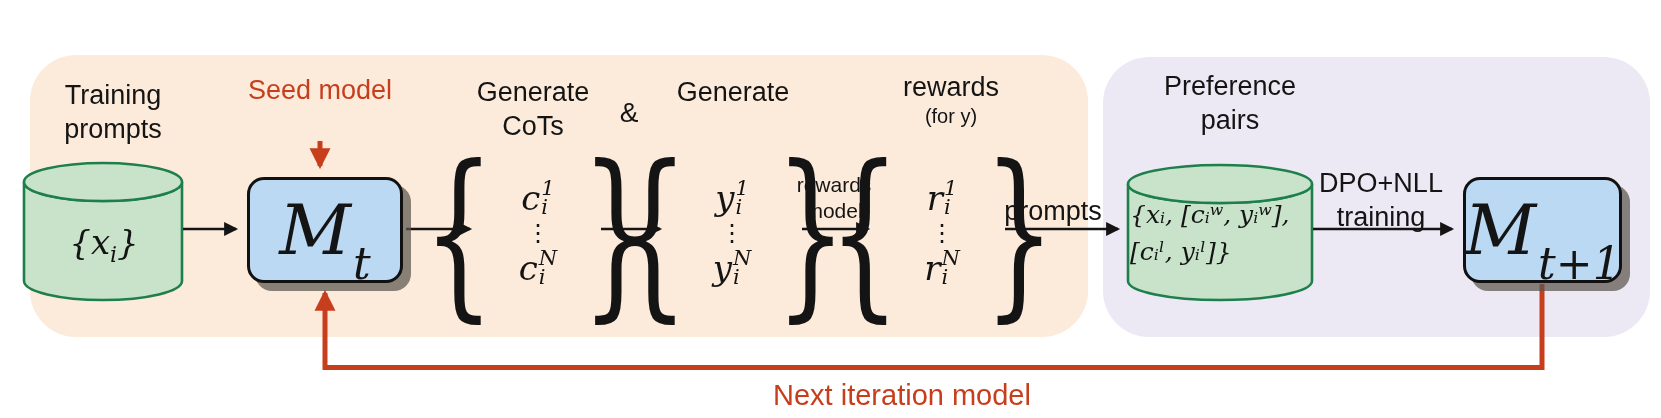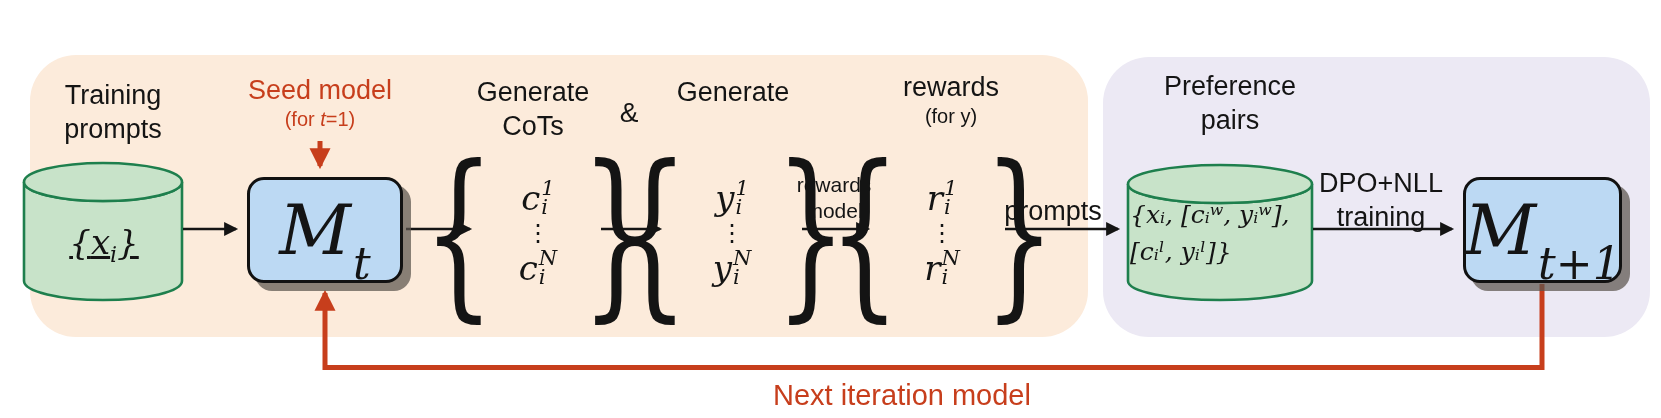--- a/index.html
+++ b/index.html
@@ -34,21 +34,21 @@
          display:flex; align-items:center; z-index:3;}
   .stack .brace{font-family:"DejaVu Serif", serif; font-size:182px; line-height:0.78;
                 display:inline-block; transform:scaleX(0.62); font-style:normal;}
   .stack .col{display:flex; flex-direction:column; align-items:center; gap:5px; margin:0 2px;}
   .mitem{display:inline-flex; align-items:center;}
   .mitem .mb{font-family:"DejaVu Serif",serif; font-style:italic; font-size:34px; line-height:34px;}
   .mitem .ss{display:inline-flex; flex-direction:column; font-family:"DejaVu Serif",serif;
              font-style:italic; font-size:21px; line-height:19px; margin-left:1px;}
   .dots{font-family:"DejaVu Sans",sans-serif; font-size:24px; line-height:22px;}
   .cyl-label{position:absolute; z-index:3; transform:translateX(-50%);
-             font-family:"DejaVu Serif",serif; font-style:italic; font-size:34px; white-space:nowrap;text-decoration:underline;}
+             font-family:"DejaVu Serif",serif; font-style:italic; font-size:34px; white-space:nowrap;}
   .cyl-label sub{font-size:22px;}
   .pref-content{position:absolute; left:1130px; top:196px; width:166px; 
                 z-index:3; font-family:"DejaVu Serif",serif; font-style:italic;
                 font-size:25px; line-height:37px; white-space:nowrap;}
 </style>
 </head>
 <body>
 
 <div id="canvas">
 
@@ -87,21 +87,20 @@
     <path d="M 1542 284 L 1542 367.5 L 325 367.5 L 325 293" style="fill:none; stroke:var(--red); stroke-width:5" marker-end="url(#arrowRed)"></path>
   </svg>
 
   <div class="lbl" style="left:113px; top:78px;">
     <div>Training</div>
     <div>prompts</div>
   </div>
 
   <div class="lbl red" style="left:320px; top:73px;">
     <div>Seed model</div>
-    <div class="small"><span>(for </span><i>t</i><span>=1)</span></div>
   </div>
 
   <div class="lbl" style="left:533px; top:75px;">
     <div>Generate</div>
     <div>CoTs</div>
   </div>
 
   <div class="lbl" style="left:629px; top:96px; font-size:28px;">
     <span>&amp;</span>
   </div>

